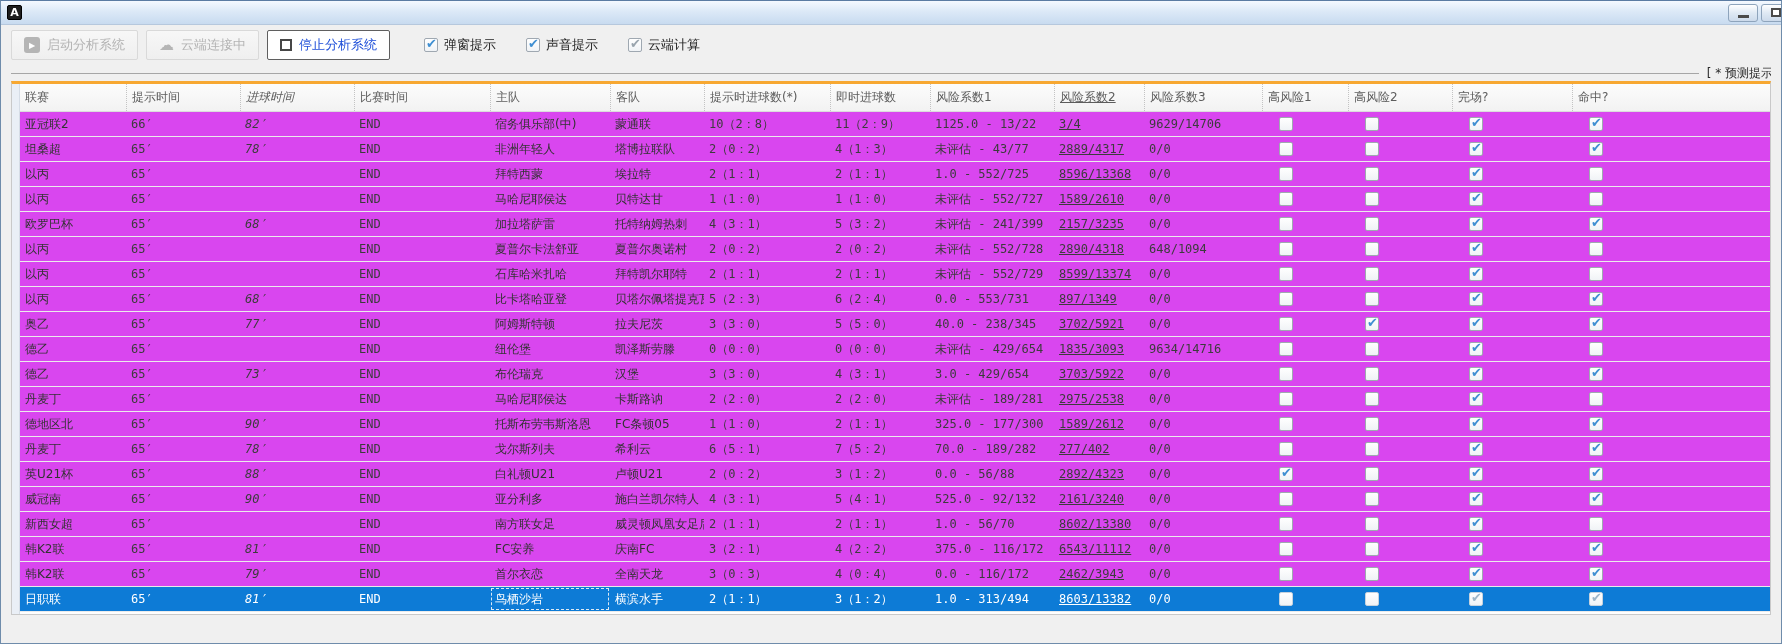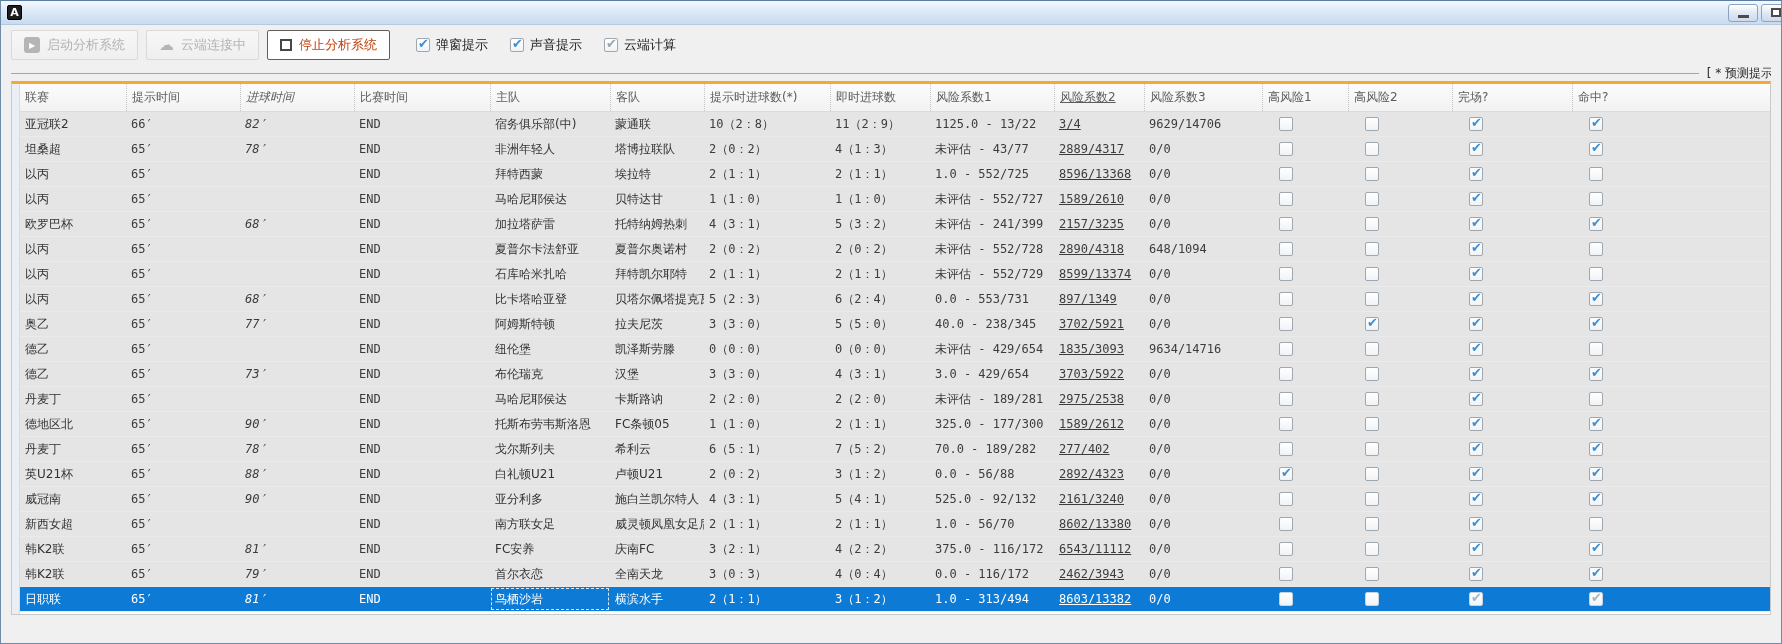--- a/index.html
+++ b/index.html
@@ -18,31 +18,31 @@
               border:1px solid #000; }
   .title-text { font-size:12px; color:#141414; white-space:nowrap; }
   .win-controls { margin-left:auto; margin-right:-16px; display:flex; gap:3px; }
   .win-btn { width:30px; height:18px; border:1px solid #8ea4bc; border-radius:3px;
              background:linear-gradient(#ffffff,#dfe9f4 50%,#ccdaeb); display:flex; align-items:center; justify-content:center; }
   .glyph-min { width:11px; height:3px; background:#4a4a4a; margin-top:8px; }
   .glyph-max { width:10px; height:9px; border:2px solid #4a4a4a; background:#fff; }
 
   
   .toolbar { height:40px; flex:0 0 40px; display:flex; align-items:center; gap:8px; padding:0 10px; background:#f0f0f0; }
-  .tb-btn { height:30px; display:inline-flex; align-items:center; gap:7px; padding:0 12px; font-size:13px; color:#c2410c;
+  .tb-btn { height:30px; display:inline-flex; align-items:center; gap:7px; padding:0 12px; font-size:13px; color:#1d4ed8;
             border:1px solid #b9b9b9; border-radius:2px; background:linear-gradient(#fdfdfd,#ececec); }
   .tb-btn.disabled { color:#b3b3b3; border-color:#d9d9d9; background:linear-gradient(#f7f7f7,#efefef); }
   .tb-btn.active { border:1px solid #5f5f5f; background:#ffffff; }
   .ic { display:inline-flex; align-items:center; justify-content:center; }
   .ic-play { width:16px; height:16px; background:#474747; color:#fff; border-radius:3px; font-size:8px; }
   .disabled .ic-play { background:#b5b5b5; }
   .ic-cloud { font-size:15px; color:#474747; }
   .disabled .ic-cloud { color:#b5b5b5; }
   .ic-stop { width:12px; height:12px; border:2px solid #474747; background:#fff; }
-  .tb-check { display:inline-flex; align-items:center; gap:6px; font-size:13px; color:#222; margin-left:8px; }
+  .tb-check { display:inline-flex; align-items:center; gap:6px; font-size:13px; color:#222; margin-left:16px; }
   .cb { width:14px; height:14px; border:1px solid #9fa8b1; border-radius:2px; background:linear-gradient(#ffffff,#f0f3f6);
         position:relative; display:inline-block; }
   .cb.checked::after { content:"✔"; position:absolute; left:1px; top:-3px; font-size:13px; color:#3f8fd2; }
   .cb.graycheck.checked::after { color:#9aa5ae; }
 
   
   .panel { flex:1; display:flex; flex-direction:column; padding:0 10px; background:#f0f0f0; overflow:hidden; }
   .legend { height:16px; flex:0 0 16px; display:flex; align-items:center; overflow:hidden; }
   .legend-rule { flex:1; border-top:1px solid #a6a6a6; height:0; }
   .legend-text { font-size:12px; color:#2b2b2b; white-space:nowrap; padding-left:8px; margin-right:-14px; }
@@ -51,21 +51,21 @@
   .grid { height:534px; flex:0 0 534px; display:flex; background:#fff;
           border:1px solid #c9c9c9; border-top:3px solid #f7a832; overflow:hidden; }
   .selector-strip { width:8px; flex:0 0 8px; background:#eaeff6; border-right:1px solid #d6dde6; }
   .grid-main { flex:1; display:flex; flex-direction:column; overflow:hidden; }
   .header-row { height:28px; flex:0 0 28px; display:flex; align-items:stretch;
                 background:linear-gradient(#fcfcfc,#f2f2f2); border-bottom:1px solid #dcdcdc; }
   .header-cell { display:flex; align-items:center; font-size:12px; color:#5c5c5c; padding-left:5px;
                  border-left:1px dotted #c3c3c3; white-space:nowrap; overflow:hidden; }
   .header-cell:first-child { border-left:none; }
   .row { height:25px; flex:0 0 25px; display:flex; align-items:center; border-bottom:1px solid #ebebeb;
-         font-size:12px; color:#333; background:#e5e5e5; }
+         font-size:12px; color:#333; background:#d946ef; }
   .cell { padding-left:5px; white-space:nowrap; overflow:hidden; height:100%; display:flex; align-items:center; }
   .num { font-family:"DejaVu Sans Mono", monospace; color:#3c3c3c; }
   .row.selected { background:#0d7bd6; color:#fff; }
   .row.selected .num { color:#fff; }
   .row.selected .col-home { outline:1px dashed #dce9f5; outline-offset:-2px; }
   .row.selected .cb { border-color:#c6d2dd; }
   .row.selected .cb.checked::after { color:#9db6ca; }
   .cbcell .cb { margin-left:12px; }
 
   .col-league     { width:106px; flex:0 0 106px;text-align:center; }

